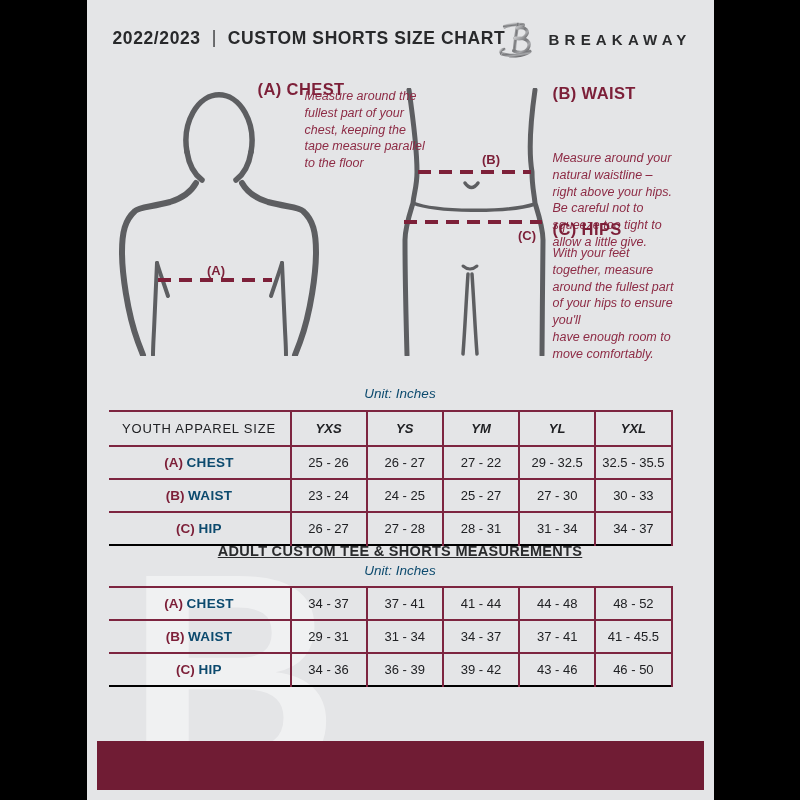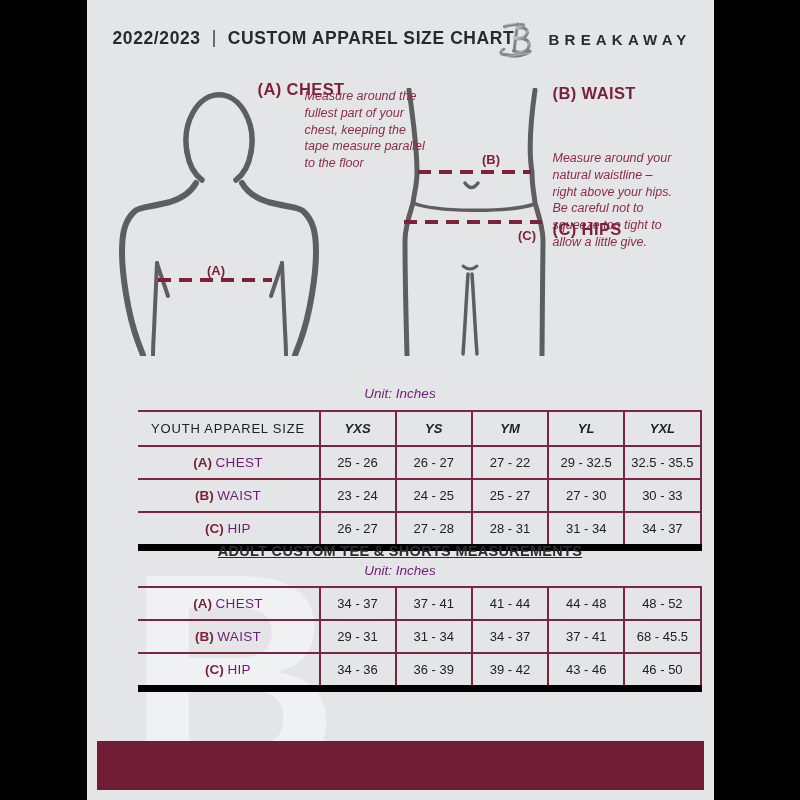--- a/index.html
+++ b/index.html
@@ -37,39 +37,39 @@
     color:#8d2b45; white-space:pre-line;
   }
   .fig { position:absolute; }
   
   .sec-title {
     position:absolute; left:0; width:627px; text-align:center; z-index:2;
     font-size:14.5px; font-weight:bold; letter-spacing:.3px; color:#2a2b2d;
   }
   .sec-unit {
     position:absolute; left:0; width:627px; text-align:center; z-index:2;
-    font-size:13.5px; font-style:italic; color:#701a75;
+    font-size:13.5px; font-style:italic; color:#0c4a6e;
   }
   table.size-table {
-    position:absolute; left:51px; width:564px; z-index:2;
+    position:absolute; left:22px; width:564px; z-index:2;
     border-collapse:collapse; table-layout:fixed;
-    border-bottom:7px solid #000000;
+    border-bottom:2px solid #000000;
   }
   table.size-table td {
     border-top:2px solid #7d2540; height:31px; padding:0;
     font-size:13px; color:#202124; text-align:center; vertical-align:middle;
   }
   table.size-table td + td { border-left:2px solid #7d2540; }
   table.size-table td:last-child { border-right:2px solid #7d2540; }
   table.size-table tr.head td { height:33px; }
   td.col-label { text-align:left; padding-left:12px; }
   .apparel-size { font-size:13px; letter-spacing:.8px; color:#3b3c3e; }
   .size-h { font-weight:bold; font-size:13.5px; color:#1f2022;font-style:italic; }
   .row-prefix { font-weight:bold; color:#7c1f38; font-size:13.5px; }
-  .row-name { color:#701a75; font-size:13.5px; letter-spacing:.3px; }
+  .row-name { color:#0c4a6e; font-size:13.5px; letter-spacing:.3px;font-weight:bold; }
   
   .watermark {
     position:absolute; left:40px; top:530px; z-index:1;
     font-size:295px; font-weight:bold; color:rgba(255,255,255,.45);
     line-height:1; user-select:none;
   }
   .footer-bar {
     position:absolute; left:10px; top:741px; width:607px; height:49px;
     background:#701c34; z-index:3;
   }
@@ -77,21 +77,21 @@
 </head>
 <body>
 
 <div class="page">
 
   <div class="watermark">B</div>
 
   <div class="hdr-title">
     <span>2022/2023</span>
     <span class="sep">|</span>
-    <span>CUSTOM APPAREL SIZE CHART</span>
+    <span>CUSTOM SHORTS SIZE CHART</span>
   </div>
 
   <div class="logo">
     <svg width="44" height="46" viewBox="0 0 60 60">
       <defs>
         <linearGradient id="metal" x1="0" y1="0" x2="1" y2="1">
           <stop offset="0" stop-color="#c9cacc"></stop>
           <stop offset="0.45" stop-color="#77787b"></stop>
           <stop offset="0.7" stop-color="#a9aaad"></stop>
           <stop offset="1" stop-color="#59595c"></stop>
@@ -152,20 +152,27 @@
 
     <div class="g-head" style="left:466px; top:14px;">(B) WAIST</div>
     <div class="g-body" style="left:466px; top:39px; width:150px;margin-top:41px;">Measure around your
 natural waistline –
 right above your hips.
 Be careful not to
 squeeze too tight to
 allow a little give.</div>
 
     <div class="g-head" style="left:466px; top:150px;">(C) HIPS</div>
+    <div class="g-body" style="left:466px; top:175px; width:158px;">With your feet
+together, measure
+around the fullest part
+of your hips to ensure
+you'll
+have enough room to
+move comfortably.</div>
   </div>
 
   <div class="sec-unit" style="top:386px;">Unit: Inches</div>
 
   <table class="size-table" style="top:410px;">
     <colgroup>
         <col style="width:182px">
         <col>
         <col>
         <col>
@@ -228,21 +235,21 @@
       <td>41 - 44</td>
       <td>44 - 48</td>
       <td>48 - 52</td>
     </tr>
     <tr>
       <td class="col-label"><span class="row-prefix">(B)</span> <span class="row-name">WAIST</span></td>
       <td>29 - 31</td>
       <td>31 - 34</td>
       <td>34 - 37</td>
       <td>37 - 41</td>
-      <td>68 - 45.5</td>
+      <td>41 - 45.5</td>
     </tr>
     <tr>
       <td class="col-label"><span class="row-prefix">(C)</span> <span class="row-name">HIP</span></td>
       <td>34 - 36</td>
       <td>36 - 39</td>
       <td>39 - 42</td>
       <td>43 - 46</td>
       <td>46 - 50</td>
     </tr>
   </tbody>

